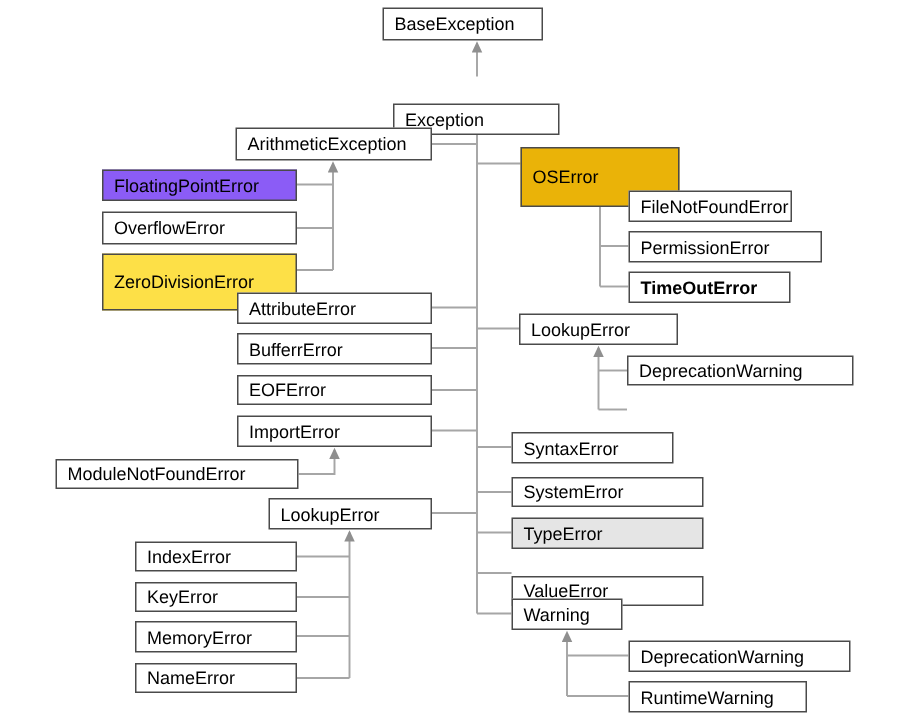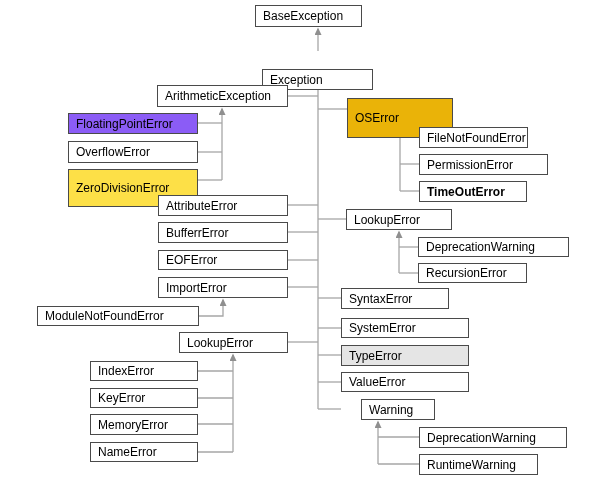--- a/index.html
+++ b/index.html
@@ -116,23 +116,20 @@
     </div>
     <div class="node" style="left: 158px; top: 222px; width: 130px; height: 21px; background: rgb(255, 255, 255); border-color: rgb(74, 74, 74); color: rgb(0, 0, 0);">
       <span>BufferrError</span>
     </div>
     <div class="node" style="left: 418px; top: 237px; width: 151px; height: 20px; background: rgb(255, 255, 255); border-color: rgb(74, 74, 74); color: rgb(0, 0, 0);">
       <span>DeprecationWarning</span>
     </div>
     <div class="node" style="left: 158px; top: 250px; width: 130px; height: 20px; background: rgb(255, 255, 255); border-color: rgb(74, 74, 74); color: rgb(0, 0, 0);">
       <span>EOFError</span>
     </div>
-    <div class="node" style="left: 418px; top: 263px; width: 109px; height: 20px; background: rgb(255, 255, 255); border-color: rgb(74, 74, 74); color: rgb(0, 0, 0);">
-      <span>RecursionError</span>
-    </div>
     <div class="node" style="left: 158px; top: 277px; width: 130px; height: 21px; background: rgb(255, 255, 255); border-color: rgb(74, 74, 74); color: rgb(0, 0, 0);">
       <span>ImportError</span>
     </div>
     <div class="node" style="left: 341px; top: 288px; width: 108px; height: 21px; background: rgb(255, 255, 255); border-color: rgb(74, 74, 74); color: rgb(0, 0, 0);">
       <span>SyntaxError</span>
     </div>
     <div class="node" style="left: 37px; top: 306px; width: 162px; height: 20px; background: rgb(255, 255, 255); border-color: rgb(74, 74, 74); color: rgb(0, 0, 0);">
       <span>ModuleNotFoundError</span>
     </div>
     <div class="node" style="left: 341px; top: 318px; width: 128px; height: 20px; background: rgb(255, 255, 255); border-color: rgb(74, 74, 74); color: rgb(0, 0, 0);">
@@ -140,27 +137,27 @@
     </div>
     <div class="node" style="left: 179px; top: 332px; width: 109px; height: 21px; background: rgb(255, 255, 255); border-color: rgb(74, 74, 74); color: rgb(0, 0, 0);">
       <span>LookupError</span>
     </div>
     <div class="node" style="left: 341px; top: 345px; width: 128px; height: 21px; background: #e5e5e5; border-color: rgb(74, 74, 74); color: rgb(0, 0, 0);">
       <span>TypeError</span>
     </div>
     <div class="node" style="left: 90px; top: 361px; width: 108px; height: 20px; background: rgb(255, 255, 255); border-color: rgb(74, 74, 74); color: rgb(0, 0, 0);">
       <span>IndexError</span>
     </div>
-    <div class="node" style="left: 341px; top: 372px; width: 128px; height: 20px; background: rgb(255, 255, 255); border-color: rgb(74, 74, 74); color: rgb(0, 0, 0);">
+    <div class="node" style="left: 341px; top: 384px; width: 128px; height: 20px; background: rgb(255, 255, 255); border-color: rgb(74, 74, 74); color: rgb(0, 0, 0);">
       <span>ValueError</span>
     </div>
     <div class="node" style="left: 90px; top: 388px; width: 108px; height: 20px; background: rgb(255, 255, 255); border-color: rgb(74, 74, 74); color: rgb(0, 0, 0);">
       <span>KeyError</span>
     </div>
-    <div class="node" style="left: 341px; top: 399px; width: 74px; height: 21px; background: rgb(255, 255, 255); border-color: rgb(74, 74, 74); color: rgb(0, 0, 0); margin-left: 20px;">
+    <div class="node" style="left: 341px; top: 399px; width: 74px; height: 21px; background: rgb(255, 255, 255); border-color: rgb(74, 74, 74); color: rgb(0, 0, 0);">
       <span>Warning</span>
     </div>
     <div class="node" style="left: 90px; top: 414px; width: 108px; height: 21px; background: rgb(255, 255, 255); border-color: rgb(74, 74, 74); color: rgb(0, 0, 0);">
       <span>MemoryError</span>
     </div>
     <div class="node" style="left: 419px; top: 427px; width: 148px; height: 21px; background: rgb(255, 255, 255); border-color: rgb(74, 74, 74); color: rgb(0, 0, 0);">
       <span>DeprecationWarning</span>
     </div>
     <div class="node" style="left: 90px; top: 442px; width: 108px; height: 20px; background: rgb(255, 255, 255); border-color: rgb(74, 74, 74); color: rgb(0, 0, 0);">
       <span>NameError</span>

